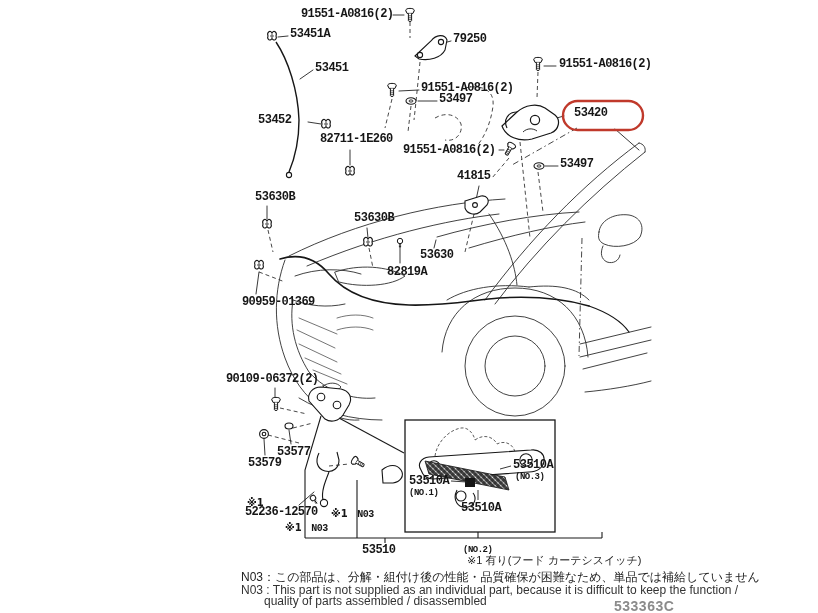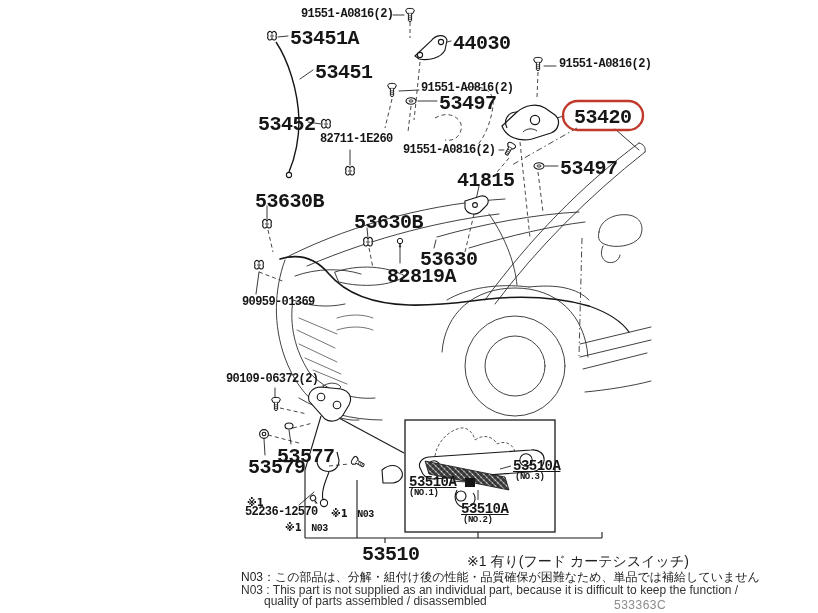--- a/index.html
+++ b/index.html
@@ -2,30 +2,30 @@
 <html><head>
 <meta charset="utf-8">
 <style>
   html,body{margin:0;padding:0;background:#ffffff;}
   .stage{position:relative;width:818px;height:613px;background:#ffffff;overflow:hidden;
          font-family:"Liberation Sans","DejaVu Sans",sans-serif;margin-left:37px;}
   .art{position:absolute;left:0;top:0;}
   .lbl{position:absolute;font-family:"Liberation Mono","DejaVu Sans Mono",monospace;
        font-weight:700;color:#161616;white-space:nowrap;line-height:1.05;}
   .sm{font-size:12px;letter-spacing:-0.6px;}
-  .bg{font-size:20px;letter-spacing:-0.5px;}
-  .ins{font-size:14px;letter-spacing:-0.5px;text-decoration:underline;}
+  .bg{font-size:12px;letter-spacing:-0.5px;}
+  .ins{font-size:12px;letter-spacing:-0.5px;}
   .no{font-size:9px;font-weight:700;letter-spacing:-0.5px;}
   .ref{font-size:10px;font-weight:700;font-family:"DejaVu Sans",sans-serif;}
   .n03{font-size:10px;font-weight:700;font-family:"Liberation Mono","DejaVu Sans Mono",monospace;letter-spacing:-0.5px;}
   .note{position:absolute;color:#222;font-family:"Liberation Sans","DejaVu Sans",sans-serif;white-space:nowrap;}
   .note-jp{font-size:12px;}
   .note-en{font-size:12px;color:#333;}
-  .inset-note{font-size:14px;color:#222;}
-  .code{font-size:12px;color:#8b8b8b;letter-spacing:0.5px;}
+  .inset-note{font-size:11px;color:#222;}
+  .code{font-size:14px;color:#8b8b8b;letter-spacing:0.5px;font-weight:bold;}
 </style>
 </head>
 <body>
 
 <div class="stage">
 
 <svg class="art" width="818" height="613" viewBox="0 0 818 613">
   <defs>
     <g id="boltsym">
       <ellipse cx="0" cy="-5.5" rx="4.2" ry="2.1" fill="#fff" stroke="#1a1a1a" stroke-width="1"></ellipse>
@@ -218,21 +218,21 @@
       <path d="M 474 466 L 463 469"></path>
       <path d="M 441 500 L 441 490"></path>
     </g>
   </g>
 
   <rect x="526" y="101" width="80" height="29" rx="14.5" fill="none" stroke="#c0392b" stroke-width="2.4"></rect>
 </svg>
 
 <div class="lbl sm" style="left:264px;top:8px">91551-A0816(2)</div>
 <div class="lbl bg" style="left:253px;top:28px">53451A</div>
-<div class="lbl bg" style="left:416px;top:33px">44030</div>
+<div class="lbl bg" style="left:416px;top:33px">79250</div>
 <div class="lbl sm" style="left:522px;top:58px">91551-A0816(2)</div>
 <div class="lbl bg" style="left:278px;top:62px">53451</div>
 <div class="lbl sm" style="left:384px;top:82px">91551-A0816(2)</div>
 <div class="lbl bg" style="left:402px;top:93px">53497</div>
 <div class="lbl bg" style="left:537px;top:107px">53420</div>
 <div class="lbl bg" style="left:221px;top:114px">53452</div>
 <div class="lbl sm" style="left:283px;top:133px">82711-1E260</div>
 <div class="lbl sm" style="left:366px;top:144px">91551-A0816(2)</div>
 <div class="lbl bg" style="left:523px;top:158px">53497</div>
 <div class="lbl bg" style="left:420px;top:170px">41815</div>
@@ -257,21 +257,21 @@
 <div class="lbl" style="left:248px;top:519px">
   <span class="ref">※1</span>
   <span class="n03">N03</span>
 </div>
 
 <div class="lbl ins" style="left:372px;top:475px">53510A</div>
 <div class="lbl no" style="left:372px;top:489px">(NO.1)</div>
 <div class="lbl ins" style="left:476px;top:459px">53510A</div>
 <div class="lbl no" style="left:478px;top:473px">(NO.3)</div>
 <div class="lbl ins" style="left:424px;top:502px">53510A</div>
-<div class="lbl no" style="left:426px;top:516px">(NO.2)</div>
+<div class="lbl no" style="left:426px;top:546px">(NO.2)</div>
 
 <div class="lbl bg" style="left:325px;top:544px">53510</div>
 
 <div class="note inset-note" style="left:430px;top:553px">※1 有り(フード カーテシスイッチ)</div>
 
 <div class="note note-jp" style="left:204px;top:569px">
   <span>N03：</span><span>この部品は、分解・組付け後の性能・品質確保が困難なため、単品では補給していません</span>
 </div>
 <div class="note note-en" style="left:204px;top:583px">
   <span>N03 :</span>

